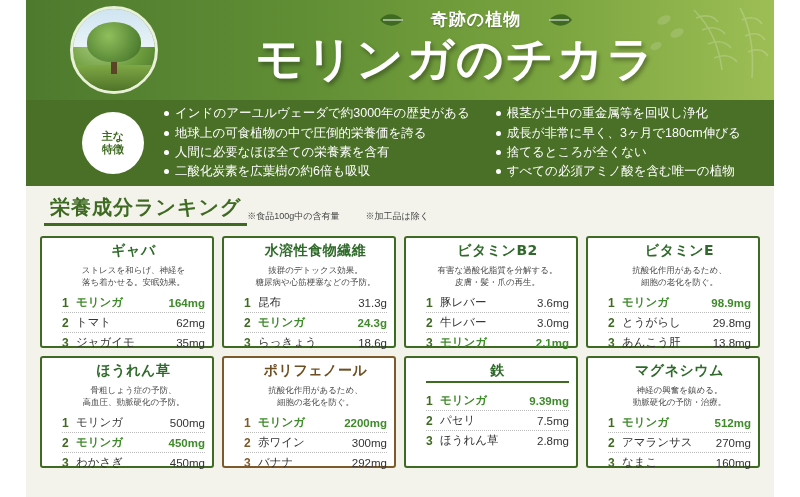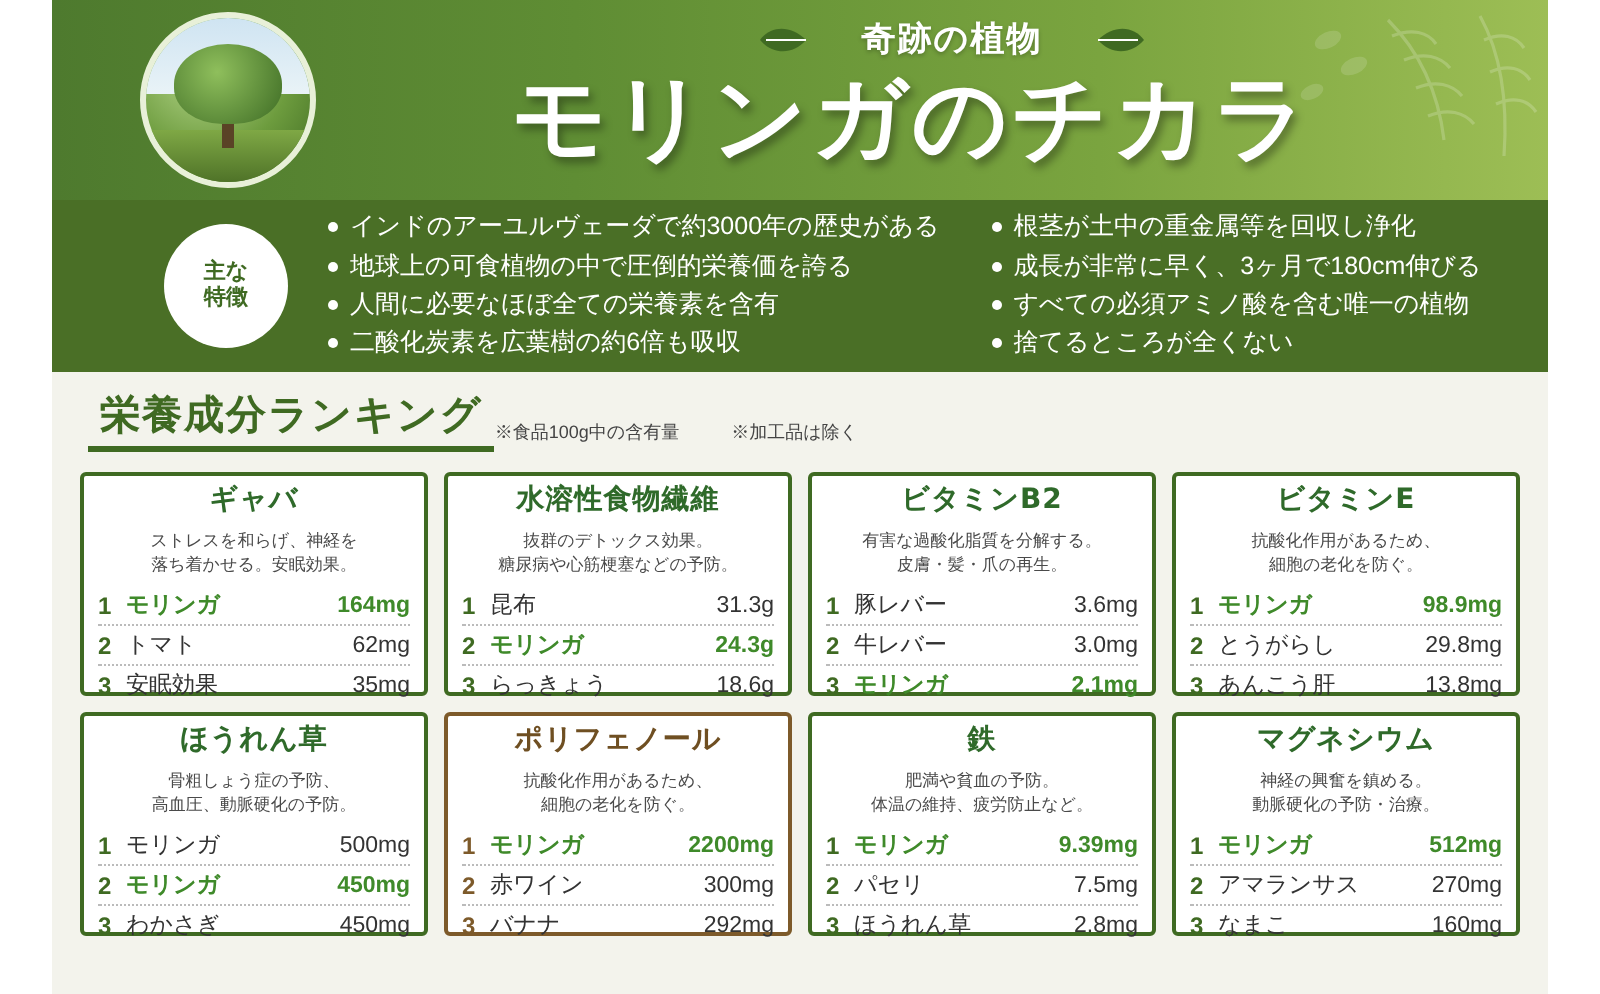--- a/index.html
+++ b/index.html
@@ -123,21 +123,21 @@
   .grid {
     display: grid;
     grid-template-columns: repeat(4, 1fr);
     gap: 8px;
     margin-top: 8px;
   }
   .card {
     background: #ffffff;
     border: 2px solid #3f6a22;
     border-radius: 3px;
-    padding: 5px 7px 6px 7px;
+    padding: 5px 7px 6px 20px;
     height: 112px;
     display: flex; flex-direction: column;
   }
   .card.brown { border-color: #7d5a2a; }
   .card-title {
     text-align: center; font-size: 14px; font-weight: bold; color: #2f6a2a;
     letter-spacing: .5px; line-height: 1.1;
     font-family: "DejaVu Sans", sans-serif;
   }
   .card.brown .card-title { color: #6f4f22; }
@@ -240,25 +240,25 @@
         <div class="feat-item">
             <span class="feat-dot"></span>
             <span>根茎が土中の重金属等を回収し浄化</span>
           </div>
         <div class="feat-item">
             <span class="feat-dot"></span>
             <span>成長が非常に早く、3ヶ月で180cm伸びる</span>
           </div>
         <div class="feat-item">
             <span class="feat-dot"></span>
+            <span>捨てるところが全くない</span>
+          </div>
+        <div class="feat-item">
+            <span class="feat-dot"></span>
             <span>すべての必須アミノ酸を含む唯一の植物</span>
-          </div>
-        <div class="feat-item">
-            <span class="feat-dot"></span>
-            <span>捨てるところが全くない</span>
           </div>
       </div>
     </div>
   </div>
 
   <div class="body-area">
     <div class="rank-head">
       <div class="rank-title">栄養成分ランキング</div>
       <div class="rank-notes">
         <span>※食品100g中の含有量</span>
@@ -277,21 +277,21 @@
               <span class="row-name">モリンガ</span>
               <span class="row-val">164mg</span>
             </div>
             <div class="row">
               <span class="rank-num">2</span>
               <span class="row-name">トマト</span>
               <span class="row-val">62mg</span>
             </div>
             <div class="row">
               <span class="rank-num">3</span>
-              <span class="row-name">安眠効果</span>
+              <span class="row-name">ジャガイモ</span>
               <span class="row-val">35mg</span>
             </div>
           </div>
         </div>
         <div class="card">
           <div class="card-title">水溶性食物繊維</div>
           <div class="card-rule"></div>
           <div class="card-desc">抜群のデトックス効果。<br>糖尿病や心筋梗塞などの予防。</div>
           <div class="rows">
             <div class="row">
@@ -395,21 +395,20 @@
             <div class="row">
               <span class="rank-num">3</span>
               <span class="row-name">バナナ</span>
               <span class="row-val">292mg</span>
             </div>
           </div>
         </div>
         <div class="card">
           <div class="card-title">鉄</div>
           <div class="card-rule"></div>
-          <div class="card-desc">肥満や貧血の予防。<br>体温の維持、疲労防止など。</div>
           <div class="rows">
             <div class="row hl">
               <span class="rank-num">1</span>
               <span class="row-name">モリンガ</span>
               <span class="row-val">9.39mg</span>
             </div>
             <div class="row">
               <span class="rank-num">2</span>
               <span class="row-name">パセリ</span>
               <span class="row-val">7.5mg</span>

